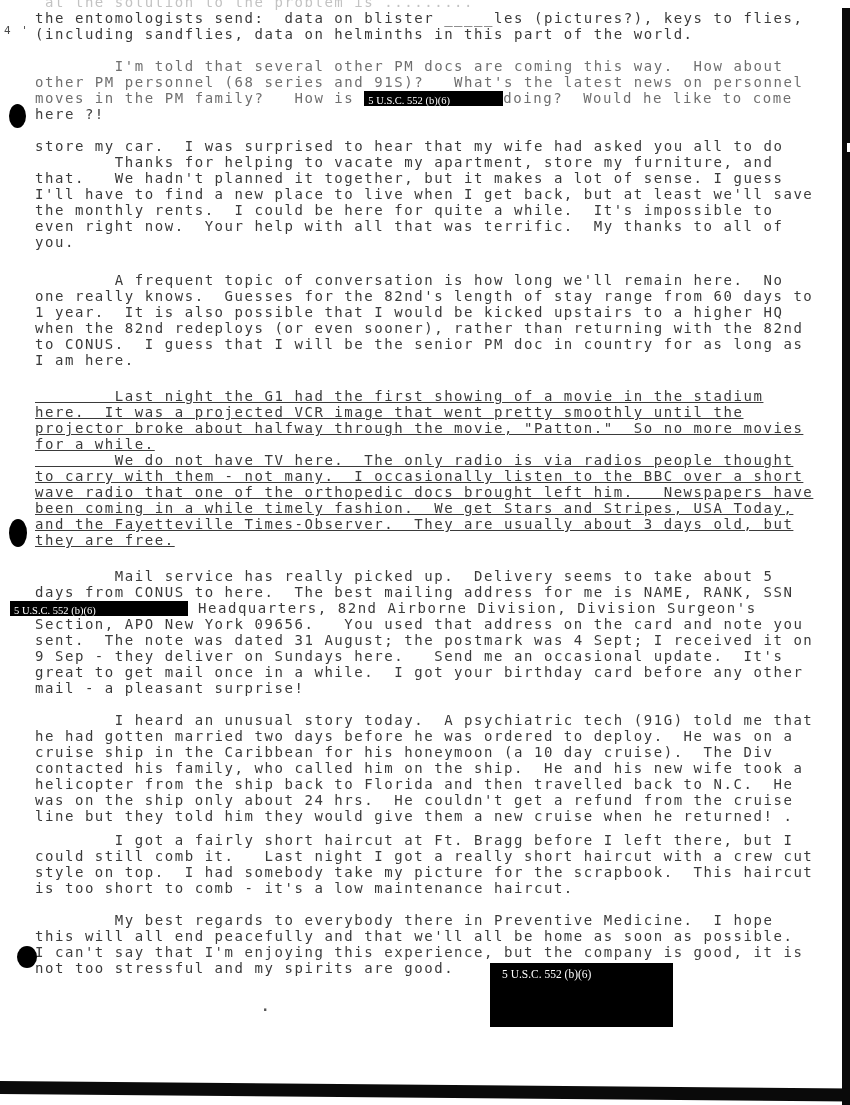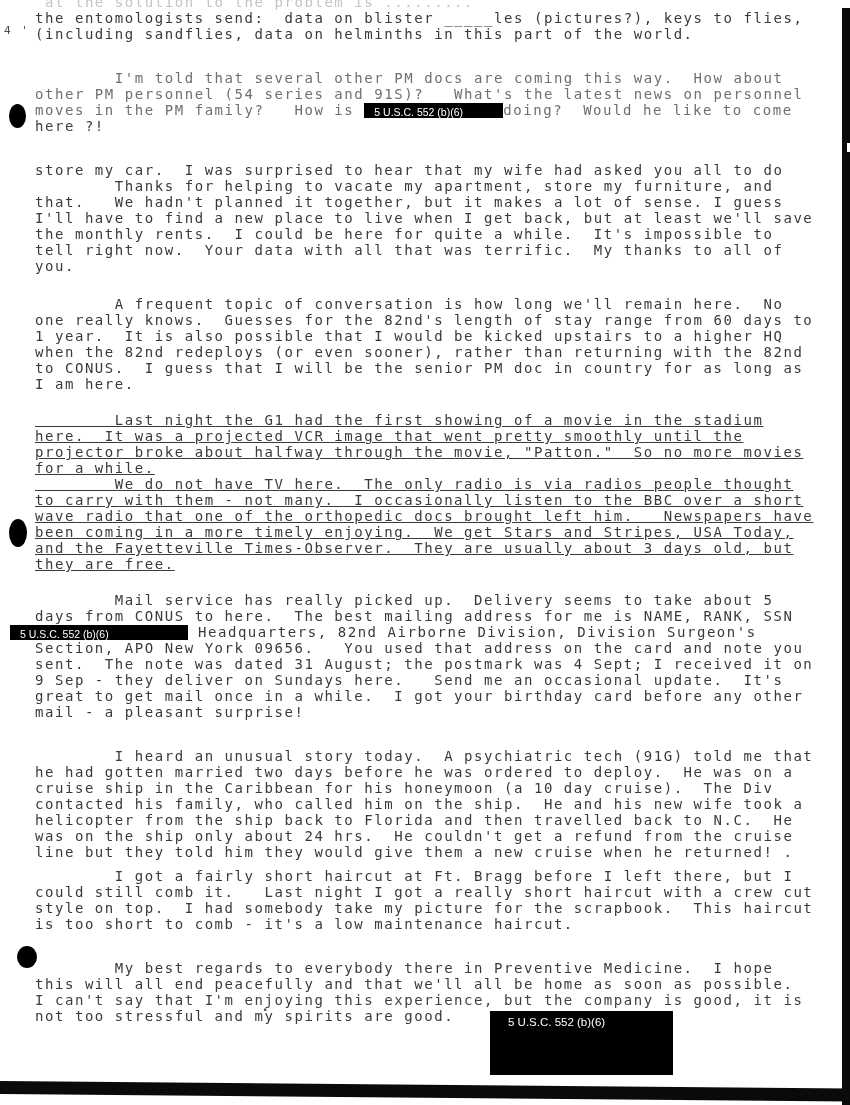--- a/index.html
+++ b/index.html
@@ -11,40 +11,40 @@
   .page{position:absolute;inset:0;}
 
   
   .letter-body{
     position:absolute;top:-6px;left:0;right:0;
     padding-left:35px;
     color:#3a3a3a;
     font-size:14px;line-height:16px;letter-spacing:1.55px;
   }
   .para{margin:0;}
-  .para + .para{margin-top:28px;}
+  .para + .para{margin-top:16px;}
   .letter-body .para:nth-of-type(4){margin-top:22px;}
   .letter-body .para:nth-of-type(5){margin-top:20px;text-decoration:underline;}
   .letter-body .para:nth-of-type(6){margin-top:20px;}
   .letter-body .para:nth-of-type(8){margin-top:8px;}
   .line{white-space:pre;position:relative;height:16px;}
   .line.dim{color:#6f6f6f;}
   .line.faded{color:#404040;}
   .line.ghost{color:#c3c3c3;}
 
   
   .redact{
     display:inline-block;height:15px;background:#000;
     vertical-align:-3px;overflow:hidden;letter-spacing:0;
   }
   .redact.shift{margin-left:-25px;}
   .redact-label{
-    font-family:Liberation Sans, sans-serif;
+    font-family:Liberation Serif, serif;
     font-size:10.5px;line-height:15px;color:#ffffff;
-    padding-left:10px;white-space:nowrap;display:inline-block;
+    padding-left:4px;white-space:nowrap;display:inline-block;
   }
   
   .redact-block{
     position:absolute;left:455px;top:3px;width:183px;height:64px;
     background:#000;letter-spacing:0;
   }
   .redact-block .redact-label{
     position:absolute;left:8px;top:4px;font-size:11.5px;
   }
 
@@ -75,50 +75,50 @@
 <div class="page">
 
   <div class="letter-body">
       <div class="para">
         <div class="line ghost"><span> at the solution to the problem is .........</span></div>
         <div class="line"><span>the entomologists send:  data on blister _____les (pictures?), keys to flies,</span></div>
         <div class="line"><span>(including sandflies, data on helminths in this part of the world.</span></div>
       </div>
       <div class="para">
         <div class="line dim"><span>        I'm told that several other PM docs are coming this way.  How about</span></div>
-        <div class="line dim"><span>other PM personnel (54 series and 91S)?   What's the latest news on personnel</span></div>
+        <div class="line dim"><span>other PM personnel (68 series and 91S)?   What's the latest news on personnel</span></div>
         <div class="line dim"><span>moves in the PM family?   How is </span><span class="redact" style="width: 139px;"><span class="redact-label">5 U.S.C. 552 (b)(6)</span></span><span>doing?  Would he like to come</span></div>
         <div class="line faded"><span>here ?!</span></div>
       </div>
       <div class="para">
         <div class="line"><span>store my car.  I was surprised to hear that my wife had asked you all to do</span></div>
         <div class="line"><span>        Thanks for helping to vacate my apartment, store my furniture, and</span></div>
         <div class="line"><span>that.   We hadn't planned it together, but it makes a lot of sense. I guess</span></div>
         <div class="line"><span>I'll have to find a new place to live when I get back, but at least we'll save</span></div>
         <div class="line"><span>the monthly rents.  I could be here for quite a while.  It's impossible to</span></div>
-        <div class="line"><span>tell right now.  Your data with all that was terrific.  My thanks to all of</span></div>
+        <div class="line"><span>even right now.  Your help with all that was terrific.  My thanks to all of</span></div>
         <div class="line"><span>you.</span></div>
       </div>
       <div class="para">
         <div class="line"><span>        A frequent topic of conversation is how long we'll remain here.  No</span></div>
         <div class="line"><span>one really knows.  Guesses for the 82nd's length of stay range from 60 days to</span></div>
         <div class="line"><span>1 year.  It is also possible that I would be kicked upstairs to a higher HQ</span></div>
         <div class="line"><span>when the 82nd redeploys (or even sooner), rather than returning with the 82nd</span></div>
         <div class="line"><span>to CONUS.  I guess that I will be the senior PM doc in country for as long as</span></div>
         <div class="line"><span>I am here.</span></div>
       </div>
       <div class="para">
         <div class="line"><span>        Last night the G1 had the first showing of a movie in the stadium</span></div>
         <div class="line"><span>here.  It was a projected VCR image that went pretty smoothly until the</span></div>
         <div class="line"><span>projector broke about halfway through the movie, "Patton."  So no more movies</span></div>
         <div class="line"><span>for a while.</span></div>
         <div class="line"><span>        We do not have TV here.  The only radio is via radios people thought</span></div>
         <div class="line"><span>to carry with them - not many.  I occasionally listen to the BBC over a short</span></div>
         <div class="line"><span>wave radio that one of the orthopedic docs brought left him.   Newspapers have</span></div>
-        <div class="line"><span>been coming in a more timely enjoying.  We get Stars and Stripes, USA Today,</span></div>
+        <div class="line"><span>been coming in a while timely fashion.  We get Stars and Stripes, USA Today,</span></div>
         <div class="line"><span>and the Fayetteville Times-Observer.  They are usually about 3 days old, but</span></div>
         <div class="line"><span>they are free.</span></div>
       </div>
       <div class="para">
         <div class="line"><span>        Mail service has really picked up.  Delivery seems to take about 5</span></div>
         <div class="line"><span>days from CONUS to here.  The best mailing address for me is NAME, RANK, SSN</span></div>
         <div class="line"><span class="redact shift" style="width: 178px;"><span class="redact-label">5 U.S.C. 552 (b)(6)</span></span><span> Headquarters, 82nd Airborne Division, Division Surgeon's</span></div>
         <div class="line"><span>Section, APO New York 09656.   You used that address on the card and note you</span></div>
         <div class="line"><span>sent.  The note was dated 31 August; the postmark was 4 Sept; I received it on</span></div>
         <div class="line"><span>9 Sep - they deliver on Sundays here.   Send me an occasional update.  It's</span></div>

